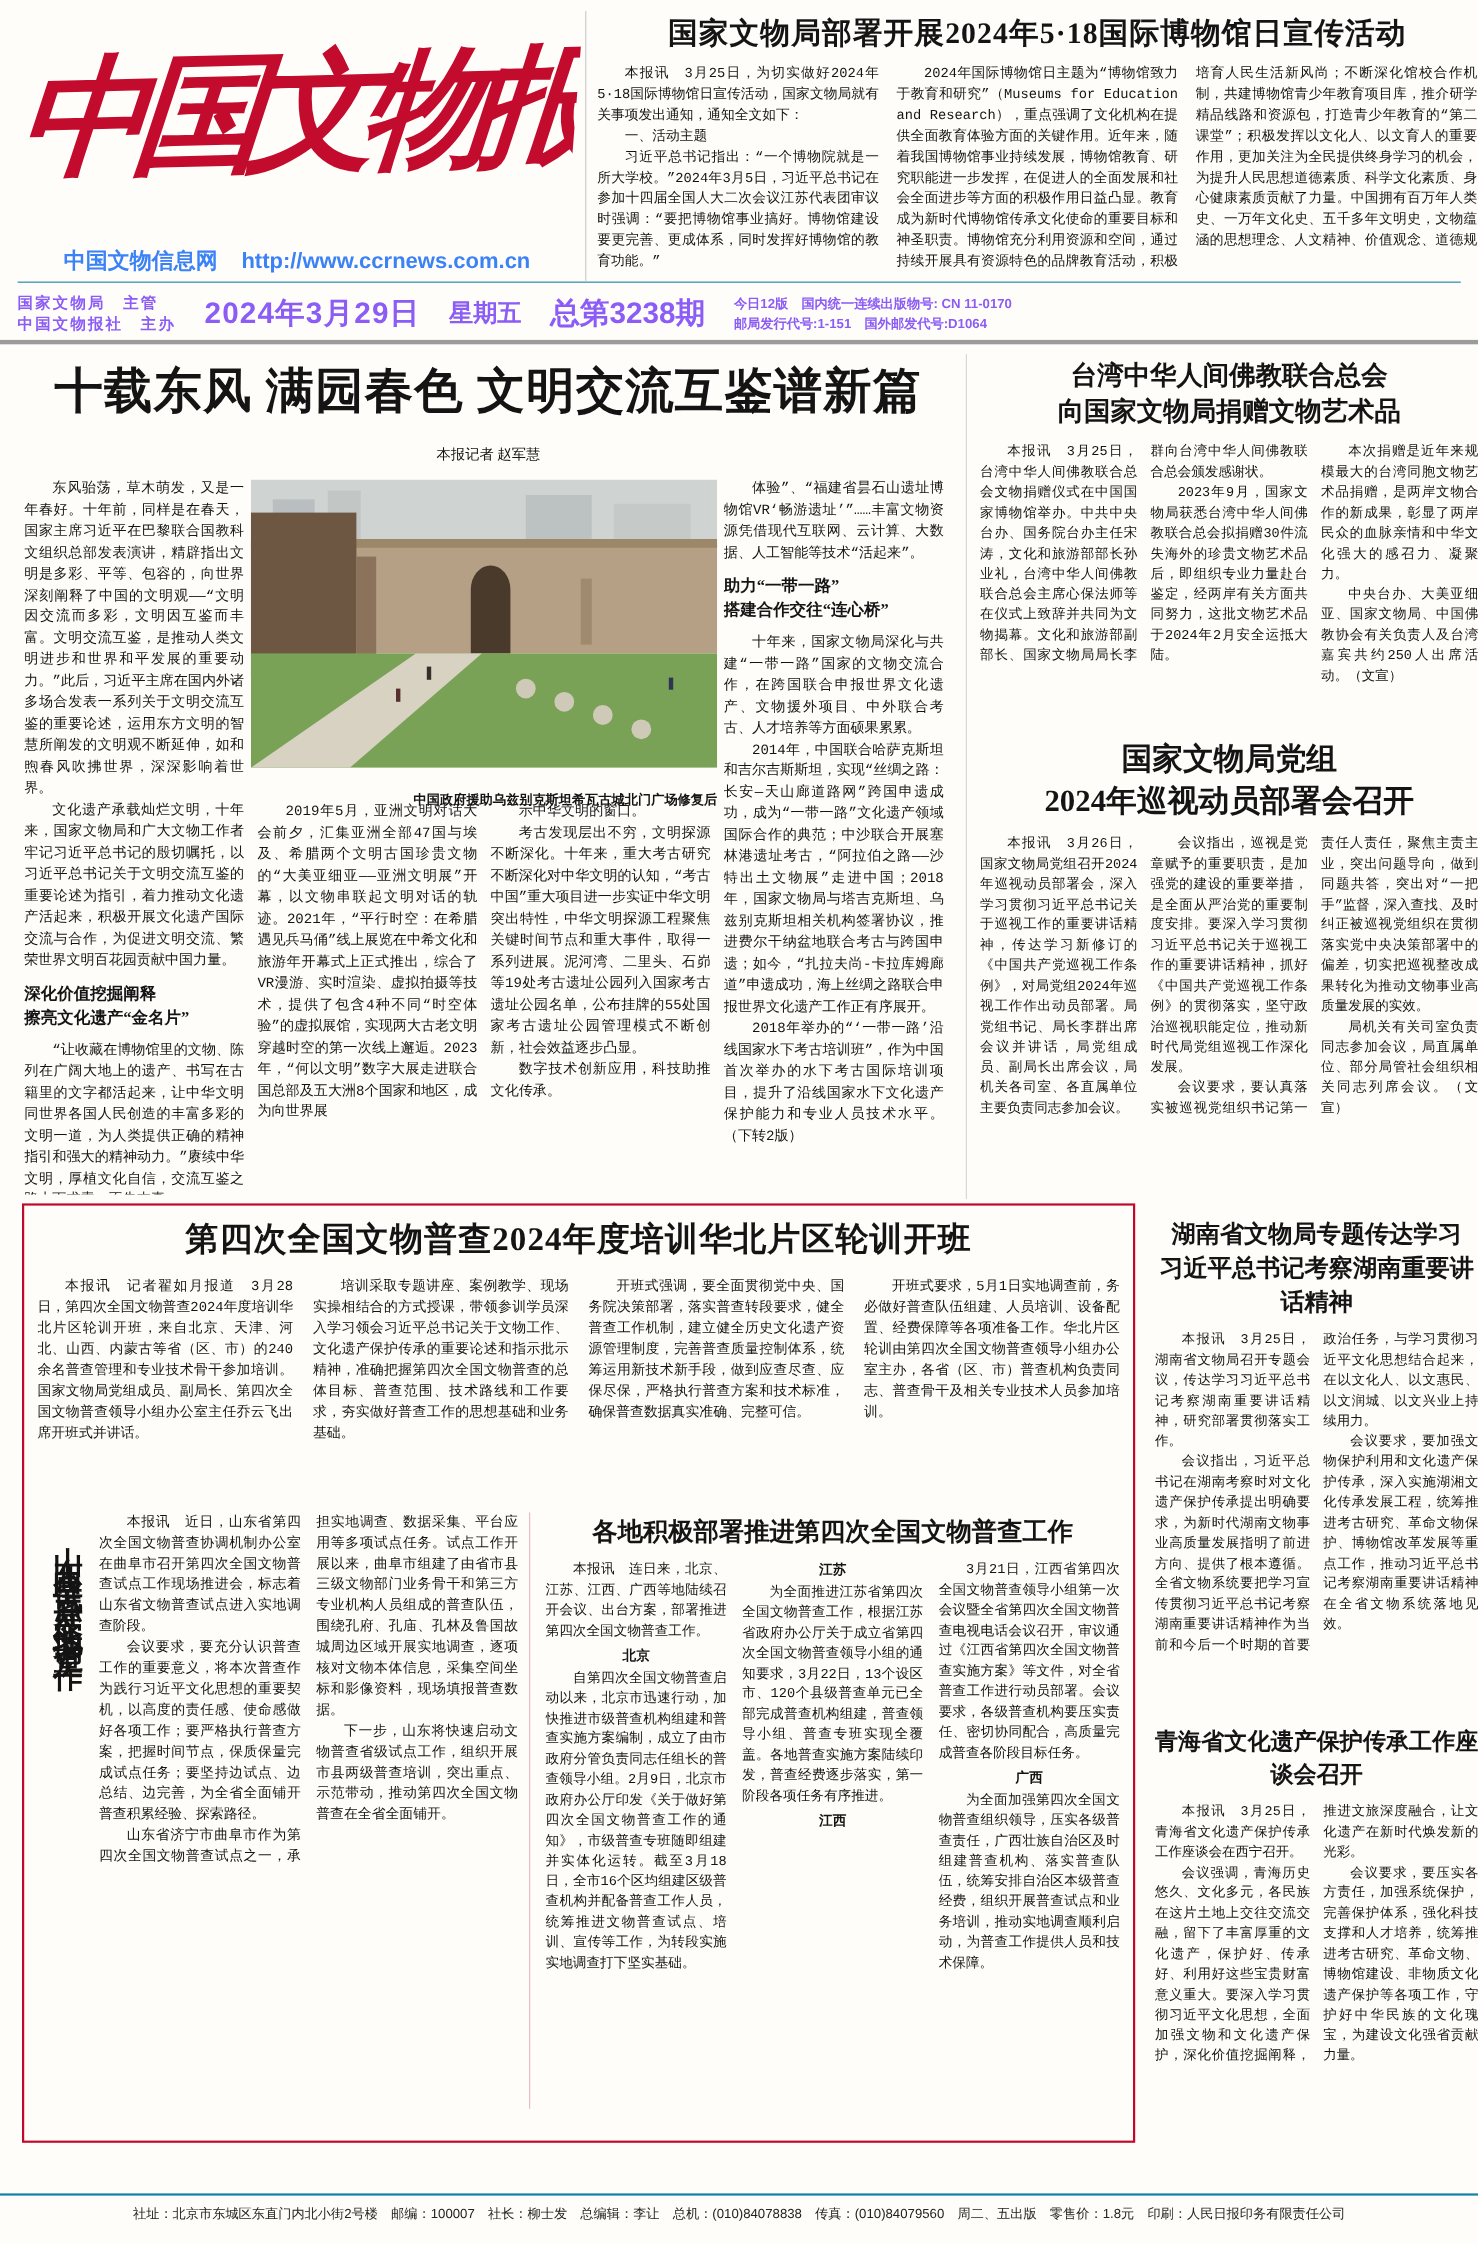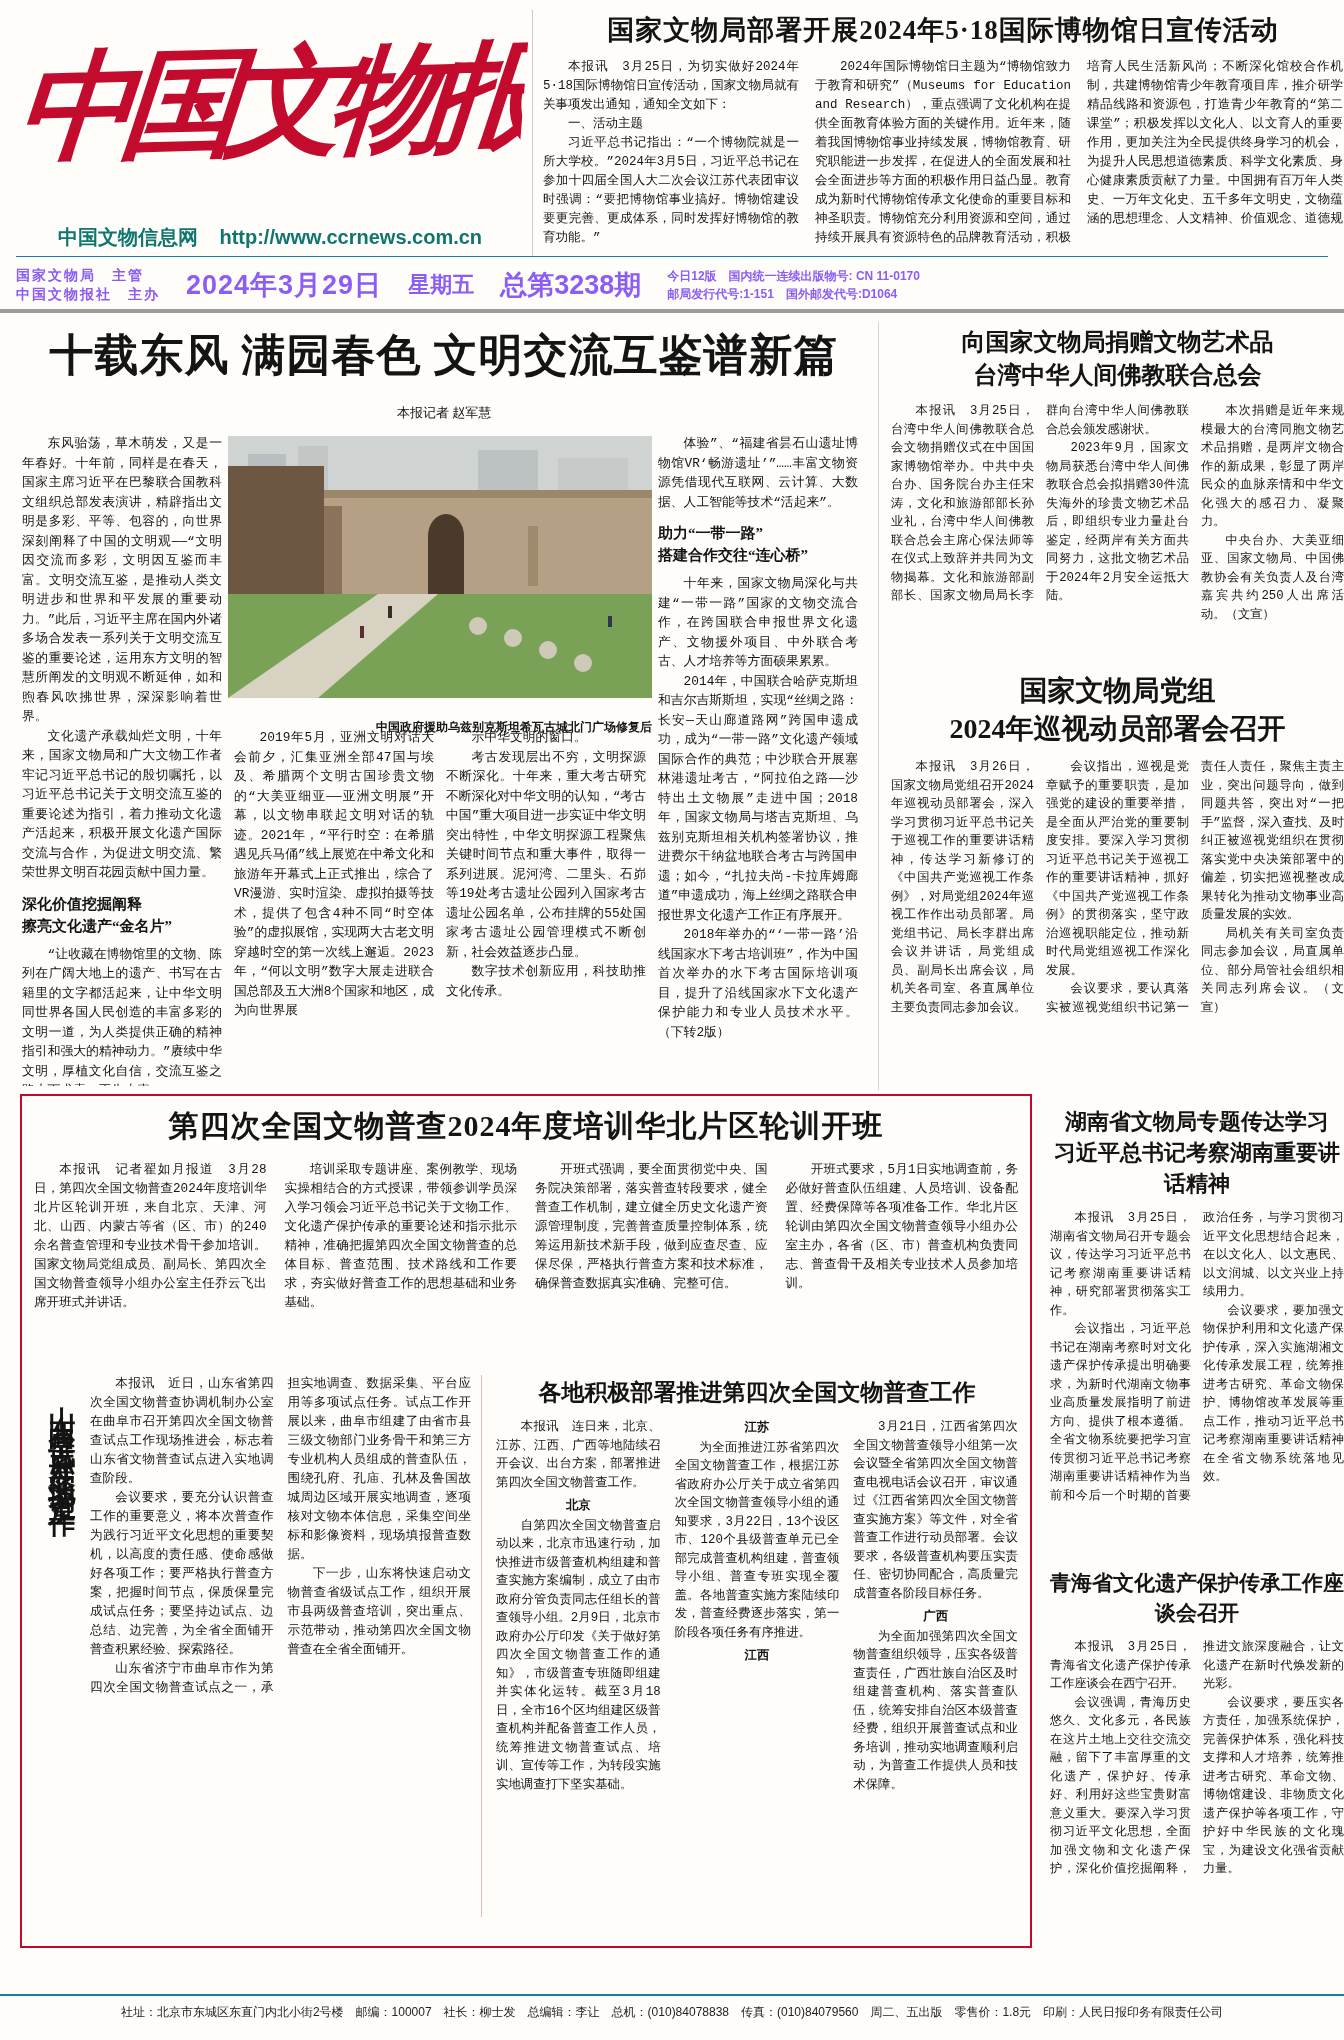--- a/index.html
+++ b/index.html
@@ -4,21 +4,21 @@
 <style>
   html,body{margin:0;padding:0;background:#e8e8e4;}
   .page{position:relative;width:1344px;height:2040px;margin:0 auto;background:#fffdf9;overflow:hidden;
         font-family:"Liberation Serif","DejaVu Serif",serif;color:#141414;}
   
   .masthead-title{position:absolute;left:18px;top:-12px;width:505px;height:235px;overflow:hidden;
     color:#c30b2e;font-family:"DejaVu Serif","Liberation Serif",serif;font-weight:bold;font-style:italic;
     font-size:118px;letter-spacing:-14px;line-height:225px;white-space:nowrap;
     transform:skewX(-6deg) rotate(-1.5deg);}
   .site-line{position:absolute;left:20px;top:224px;width:500px;text-align:center;
-    font-family:"Liberation Sans","DejaVu Sans",sans-serif;font-weight:bold;font-size:20px;color:#0f766e;}
+    font-family:"Liberation Sans","DejaVu Sans",sans-serif;font-weight:bold;font-size:20px;color:#3b82f6;}
   .site-line span{margin:0 8px;}
   .topbar{position:absolute;left:16px;top:256px;width:1312px;height:48px;color:#8b5cf6;
     border-top:1px solid #1580a6;display:flex;align-items:center;gap:26px;
     font-family:"Liberation Sans","DejaVu Sans",sans-serif;padding-top:4px;}
   .tb-duty{font-size:14px;font-weight:bold;line-height:19px;letter-spacing:2px;}
   .tb-date{font-size:27px;font-weight:bold;letter-spacing:1px;}
   .tb-week{font-size:22px;font-weight:bold;}
   .tb-issue{font-size:27px;font-weight:bold;}
   .tb-codes{font-size:12px;font-weight:bold;line-height:18px;}
   .gray-rule{position:absolute;left:0;top:309px;width:1344px;height:4px;background:#9b9b9b;}
@@ -187,22 +187,22 @@
         <rect x="160" y="170" width="4" height="12" fill="#33302c"></rect>
         <rect x="132" y="190" width="4" height="12" fill="#5a2e2e"></rect>
         <rect x="380" y="180" width="4" height="11" fill="#2e3550"></rect>
       </svg>
       <div class="photo-caption">中国政府援助乌兹别克斯坦希瓦古城北门广场修复后</div>
     </div>
   </div>
 
   <div class="sidebar">
     <div class="tw-title">
+      <div>台湾中华人间佛教联合总会</div>
       <div>向国家文物局捐赠文物艺术品</div>
-      <div>台湾中华人间佛教联合总会</div>
     </div>
     <div class="tw-body cols">
         <p class="p">本报讯　3月25日，台湾中华人间佛教联合总会文物捐赠仪式在中国国家博物馆举办。中共中央台办、国务院台办主任宋涛，文化和旅游部部长孙业礼，台湾中华人间佛教联合总会主席心保法师等在仪式上致辞并共同为文物揭幕。文化和旅游部副部长、国家文物局局长李群向台湾中华人间佛教联合总会颁发感谢状。</p>
         <p class="p">2023年9月，国家文物局获悉台湾中华人间佛教联合总会拟捐赠30件流失海外的珍贵文物艺术品后，即组织专业力量赴台鉴定，经两岸有关方面共同努力，这批文物艺术品于2024年2月安全运抵大陆。</p>
         <p class="p">本次捐赠是近年来规模最大的台湾同胞文物艺术品捐赠，是两岸文物合作的新成果，彰显了两岸民众的血脉亲情和中华文化强大的感召力、凝聚力。</p>
         <p class="p">中央台办、大美亚细亚、国家文物局、中国佛教协会有关负责人及台湾嘉宾共约250人出席活动。（文宣）</p>
       </div>
 
     <div class="insp-title">
       <div>国家文物局党组</div>

